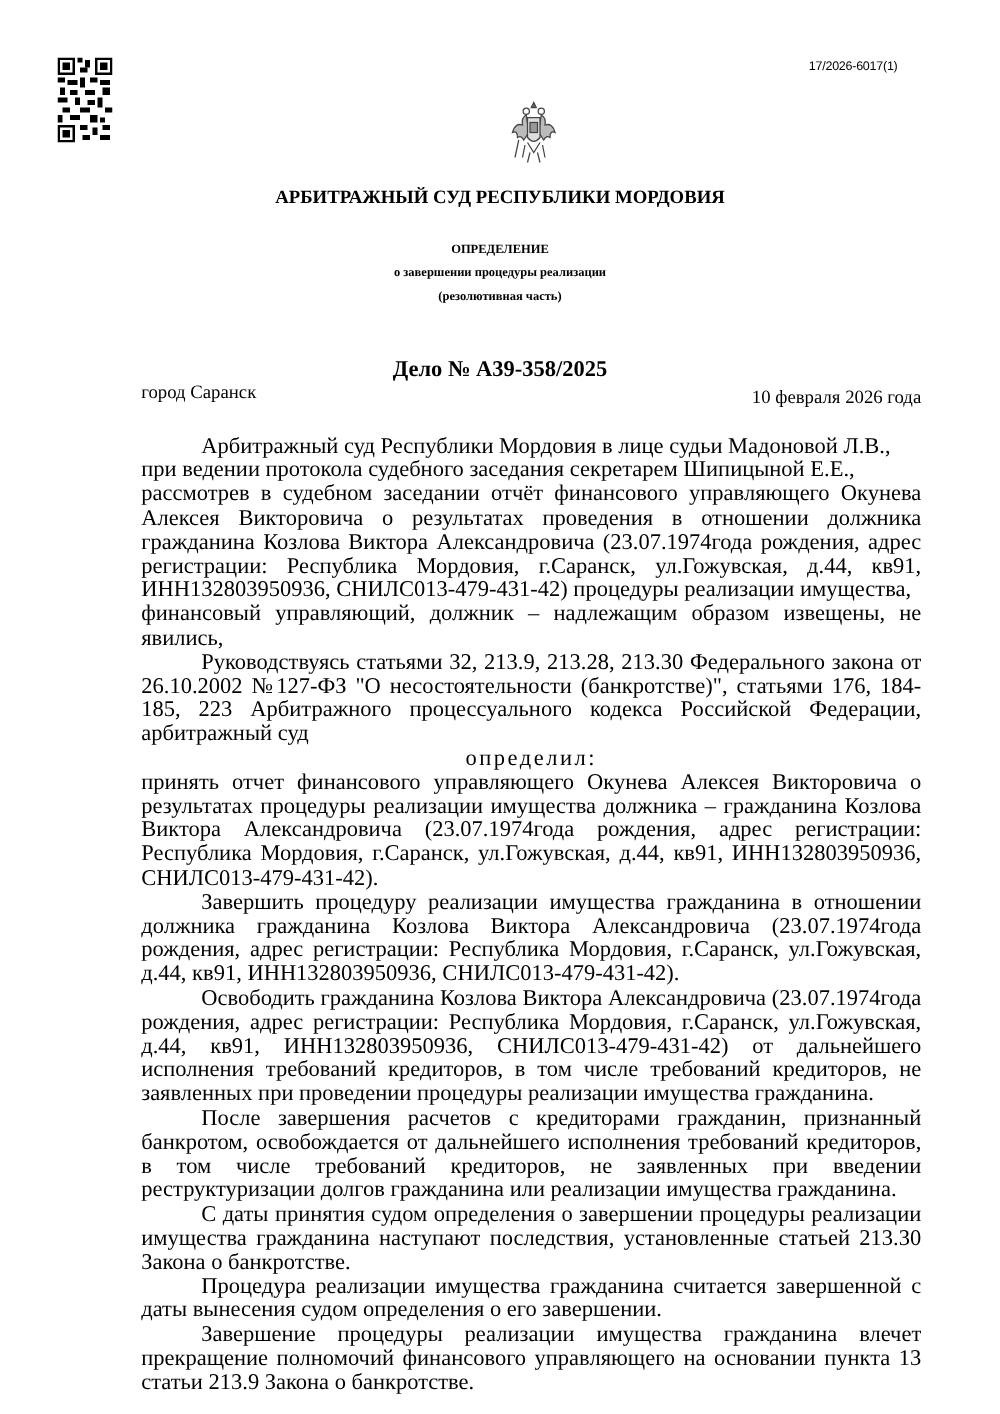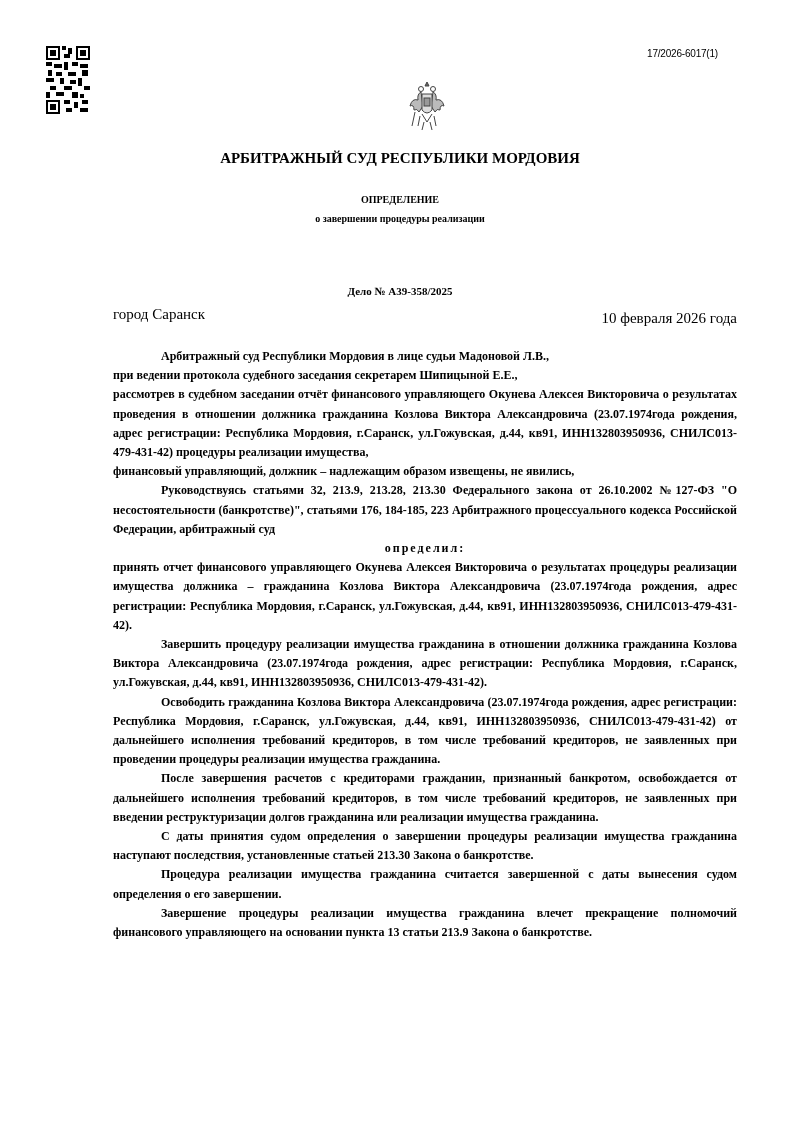--- a/index.html
+++ b/index.html
@@ -7,25 +7,25 @@
          font-family: "Liberation Serif", "DejaVu Serif", serif; color: #000; }
   .qr { position: absolute; left: 46px; top: 46px; width: 44px; height: 68px; }
   .doc-number { position: absolute; right: 82px; top: 48px; font-family: "Liberation Sans", sans-serif;
                 font-size: 10px; letter-spacing: -0.2px; margin-left: 21px; }
   .emblem { position: absolute; left: 408px; top: 78px; width: 38px; height: 56px; }
   .court-name { position: absolute; left: 0; width: 800px; top: 150px; text-align: center;
                 font-weight: bold; font-size: 15px; }
   .title-block { position: absolute; left: 0; width: 800px; top: 190px; text-align: center;
                  font-weight: bold; font-size: 10px; line-height: 19px; }
   .case-no { position: absolute; left: 0; width: 800px; top: 285px; text-align: center;
-             font-weight: bold; font-size: 11px; }
+             font-weight: bold; font-size: 18px; }
   .city { position: absolute; left: 113px; top: 306px; font-size: 15px; }
   .date { position: absolute; right: 63px; top: 310px; font-size: 15px; }
-  .body-text { position: absolute; left: 113px; top: 347px; width: 624px; font-size: 12px;
-               line-height: 19.2px; text-align: justify; font-weight: bold; }
+  .body-text { position: absolute; left: 113px; top: 347px; width: 624px; font-size: 18px;
+               line-height: 19.2px; text-align: justify; }
   .body-text p { margin: 0; }
   .indent { text-indent: 48px; }
   .center { text-align: center; letter-spacing: 2px; }
 </style>
 </head>
 <body>
 
 <svg class="qr" viewBox="0 0 22 34">
   <rect x="0" y="0" width="7" height="7" fill="#000"></rect>
     <rect x="1" y="1" width="5" height="5" fill="#fff"></rect>
@@ -83,20 +83,21 @@
     <path d="M12 38 L10 48 M26 38 L28 48 M16 44 L14 52 M22 44 L24 52"></path>
     <line x1="7" y1="34" x2="4" y2="48"></line>
   </g>
 </svg>
 
 <div class="court-name">АРБИТРАЖНЫЙ СУД РЕСПУБЛИКИ МОРДОВИЯ</div>
 
 <div class="title-block">
   <div>ОПРЕДЕЛЕНИЕ</div>
   <div>о завершении процедуры реализации</div>
+  <div>(резолютивная часть)</div>
 </div>
 
 <div class="case-no">Дело № А39-358/2025</div>
 
 <div class="city">город Саранск</div>
 <div class="date">10 февраля 2026 года</div>
 
 <div class="body-text">
   <p class="indent">Арбитражный суд Республики Мордовия в лице судьи Мадоновой Л.В.,</p>
   <p>при ведении протокола судебного заседания секретарем Шипицыной Е.Е.,</p>

